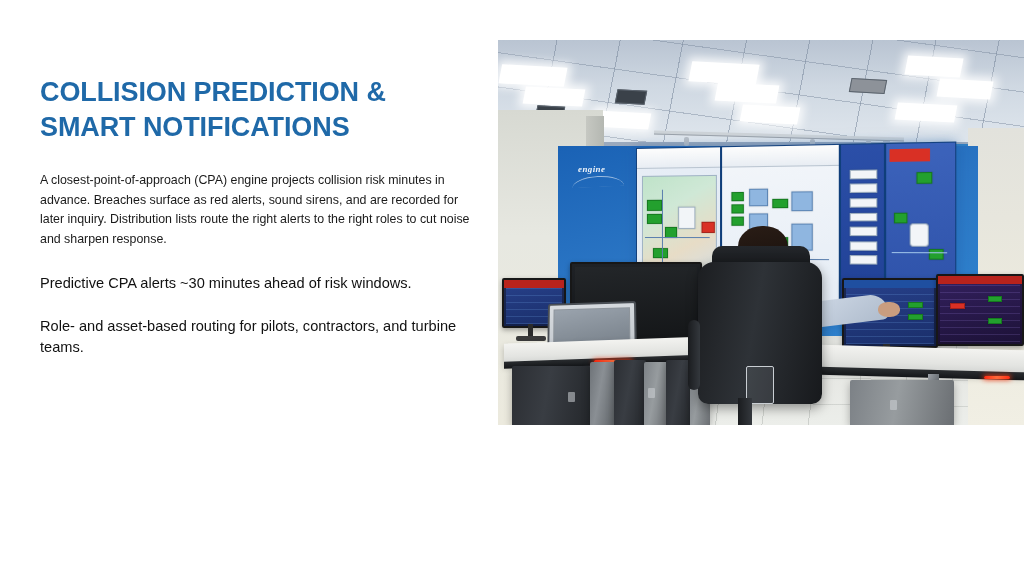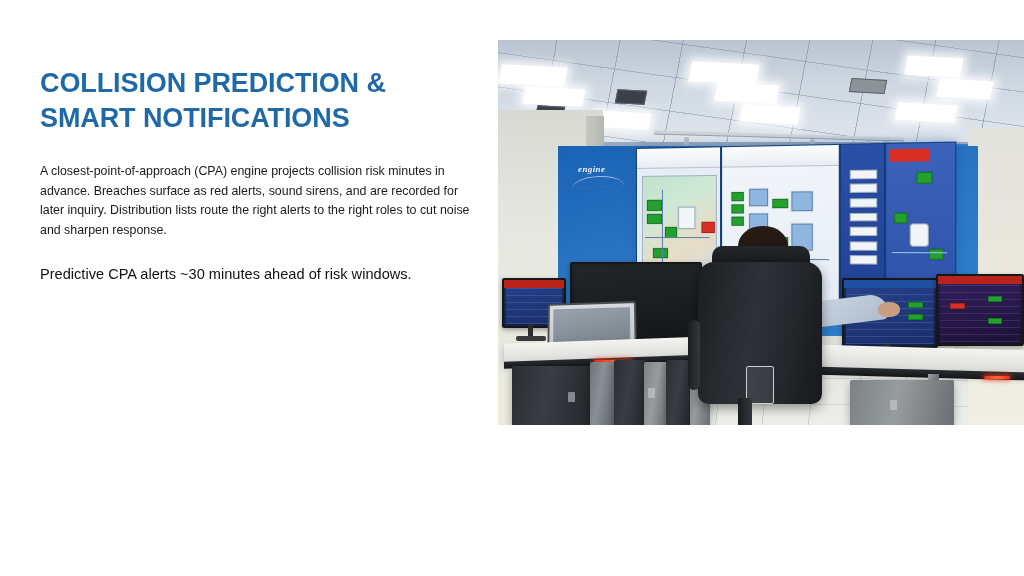--- a/index.html
+++ b/index.html
@@ -27,21 +27,21 @@
     left: 40px;
     top: 58px;
     width: 440px;
   }
   .headline {
     font-size: 27px;
     font-weight: bold;
     line-height: 1.30;
     letter-spacing: -0.1px;
     color: #1F69A8;
-    margin: 8px 0 26px 0;
+    margin: 17px 0 26px 0;
   }
   .body-para {
     font-size: 12.4px;
     line-height: 1.57;
     color: #1a1a1a;
     margin: 0 0 24px 0;
     width: 437px;
   }
   .highlight {
     font-size: 14.6px;
@@ -394,20 +394,21 @@
 
 <div class="slide">
 
   <div class="text-col">
     <h1 class="headline">
       <span>COLLISION PREDICTION &amp;</span><br>
       <span>SMART NOTIFICATIONS</span>
     </h1>
     <p class="body-para">A closest-point-of-approach (CPA) engine projects collision risk minutes in advance. Breaches surface as red alerts, sound sirens, and are recorded for later inquiry. Distribution lists route the right alerts to the right roles to cut noise and sharpen response.</p>
     <p class="highlight">Predictive CPA alerts ~30 minutes ahead of risk windows.</p>
+    <p class="highlight">Role- and asset-based routing for pilots, contractors, and turbine teams.</p>
   </div>
 
   <div class="photo">
     <div class="photo-inner">
 
       <div class="floor">
         <div class="floor-tiles"></div>
       </div>
 
       <div class="ceiling">

